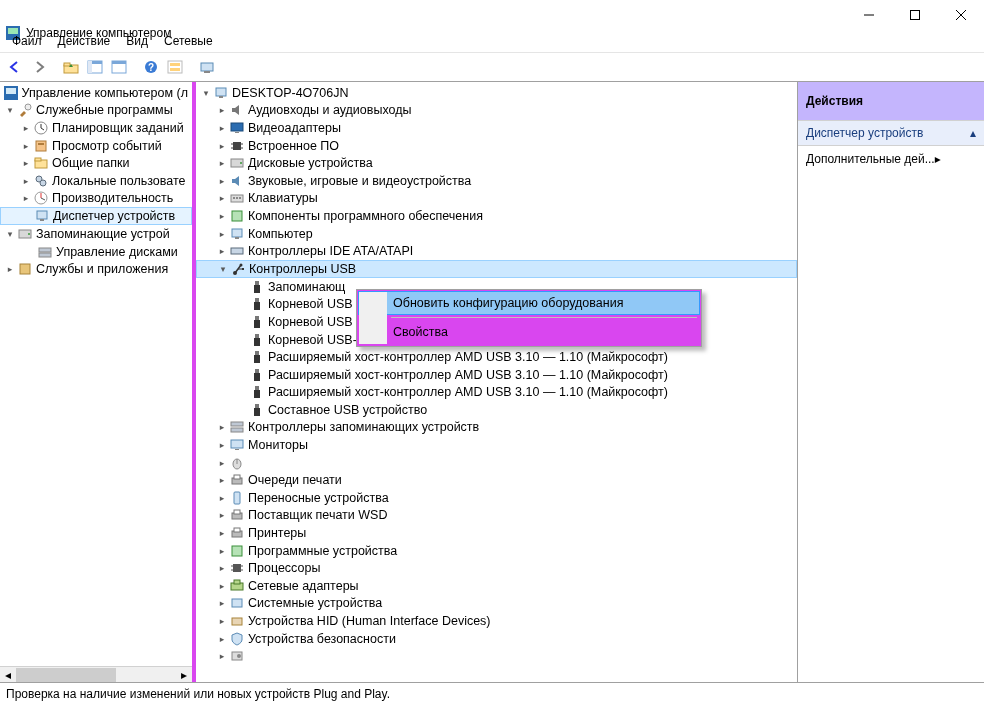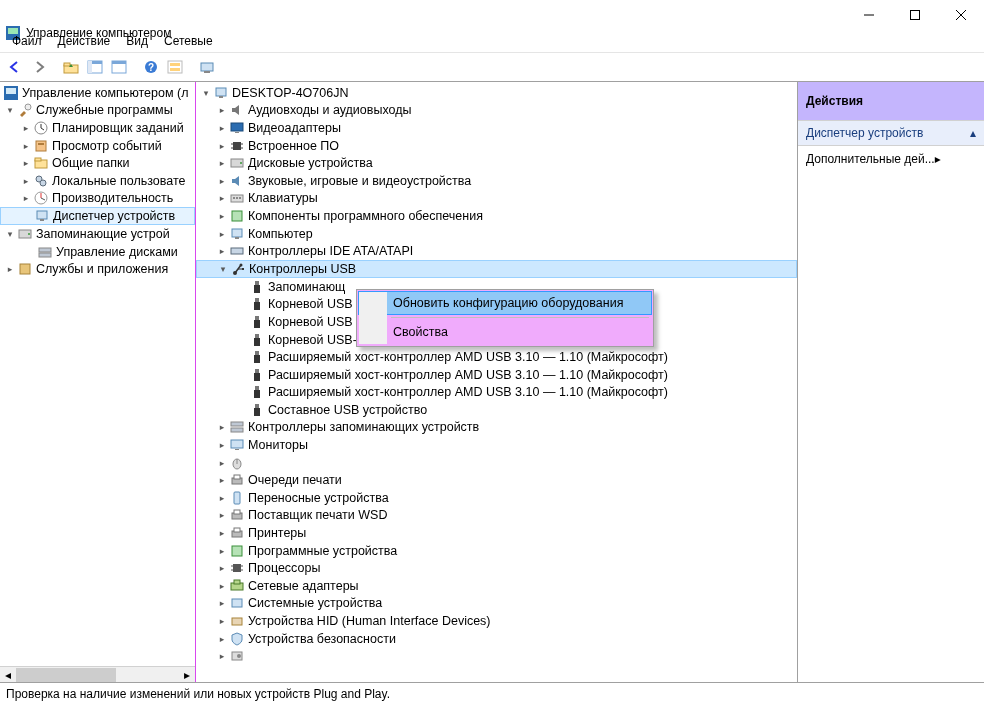--- a/index.html
+++ b/index.html
@@ -42,21 +42,21 @@
     border: 1px solid transparent;
   }
   .toolsep { width: 6px; }
   .body {
     flex: 1;
     display: flex;
     min-height: 0;
   }
   .left {
     width: 196px;
-    border-right: 1px solid #d946ef;
+    border-right: 4px solid #d946ef;
     padding: 2px 0;
     overflow: hidden;
     white-space: nowrap;
     position: relative;
   }
   .left-inner { overflow: hidden; height: calc(100% - 16px); }
   .hscroll {
     position: absolute; bottom: 0; left: 0; right: 0; height: 16px;
     background: #f0f0f0; border-top: 1px solid #d1d1d1;
     display: flex;
@@ -105,22 +105,22 @@
     padding-right: 4px;
   }
   .row .twisty { width: 12px; display: inline-flex; justify-content: center; color: #5a5a5a; font-size: 9px; }
   .row .ico { width: 16px; height: 16px; display: inline-flex; align-items: center; justify-content: center; margin: 0 3px 0 1px; }
   .row.selleft { background: #e5f3ff; border: 1px solid #99d1ff; height: 18px; }
   .row.selmid { background: #cce8ff; border: 1px solid #99d1ff; height: 18px; }
   
   .ctxmenu {
     position: absolute;
     left: 160px; top: 207px;
-    width: 298px;
-    background: #f0abfc;
+    width: 346px;
+    background: #d946ef;
     border: 1px solid #a0a0a0;
     box-shadow: 4px 4px 4px rgba(0,0,0,0.25);
     padding: 2px;
   }
   .ctxmenu .iconcol {
     position: absolute; left: 2px; top: 2px; bottom: 2px; width: 28px;
     background: #f0f0f0;
   }
   .ctxmenu .item {
     height: 23.5px; display: flex; align-items: center;

